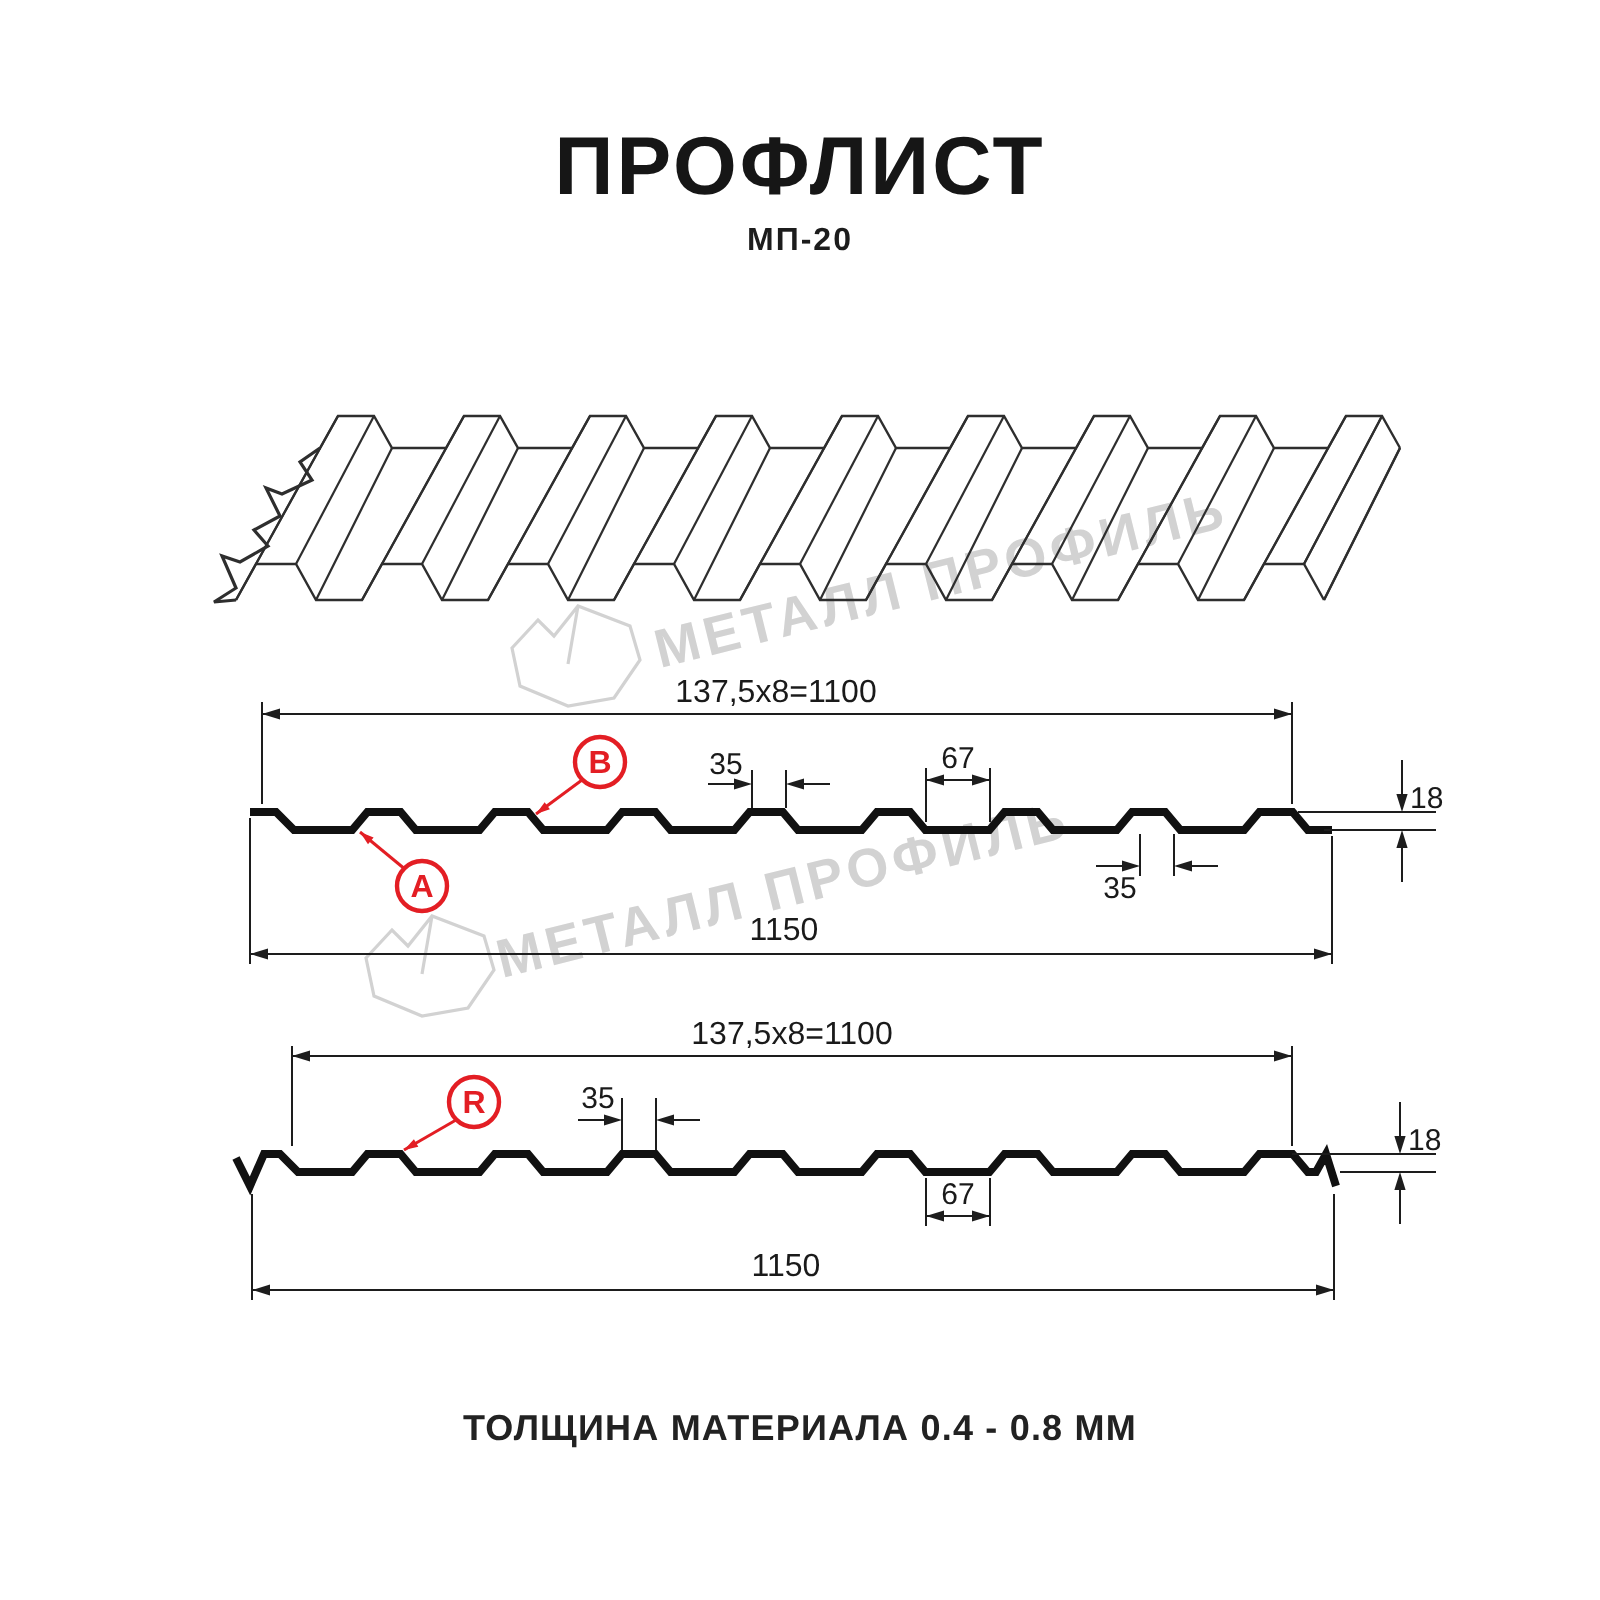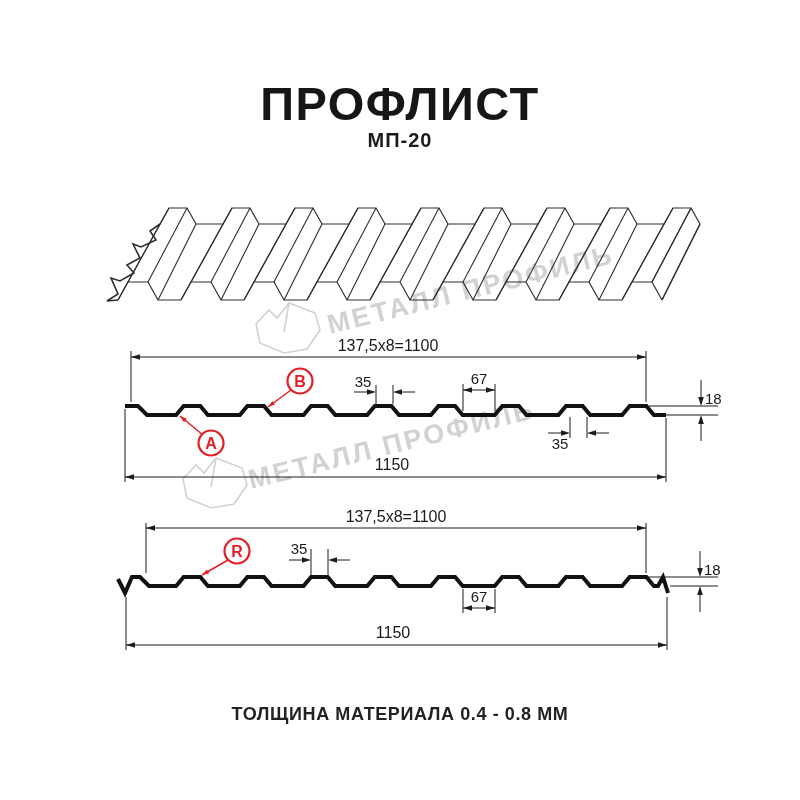--- a/index.html
+++ b/index.html
@@ -1,20 +1,20 @@
 <!DOCTYPE html>
 <html><head>
 <meta charset="utf-8">
 <style>
   html,body{margin:0;padding:0;background:#fff;}
   body{width:800px;height:800px;position:relative;overflow:hidden;
        font-family:"Liberation Sans","DejaVu Sans",sans-serif;}
   .abs{position:absolute;left:0;width:800px;text-align:center;}
-  .title{top:76px;font-size:47px;font-weight:700;letter-spacing:1.5px;color:#161616;}
-  .subtitle{top:129px;font-size:20px;font-weight:600;letter-spacing:1px;color:#1c1c1c;}
+  .title{top:60px;font-size:41px;font-weight:700;letter-spacing:1.5px;color:#161616;}
+  .subtitle{top:112px;font-size:16px;font-weight:600;letter-spacing:1px;color:#1c1c1c;}
   .footer{top:704px;font-size:18px;font-weight:700;letter-spacing:.6px;color:#222;}
   svg{position:absolute;top:0;left:0;}
 </style>
 </head>
 <body>
 
 <div class="abs title">ПРОФЛИСТ</div>
 <div class="abs subtitle">МП-20</div>
 
 <svg width="800" height="800" viewBox="0 0 800 800">

